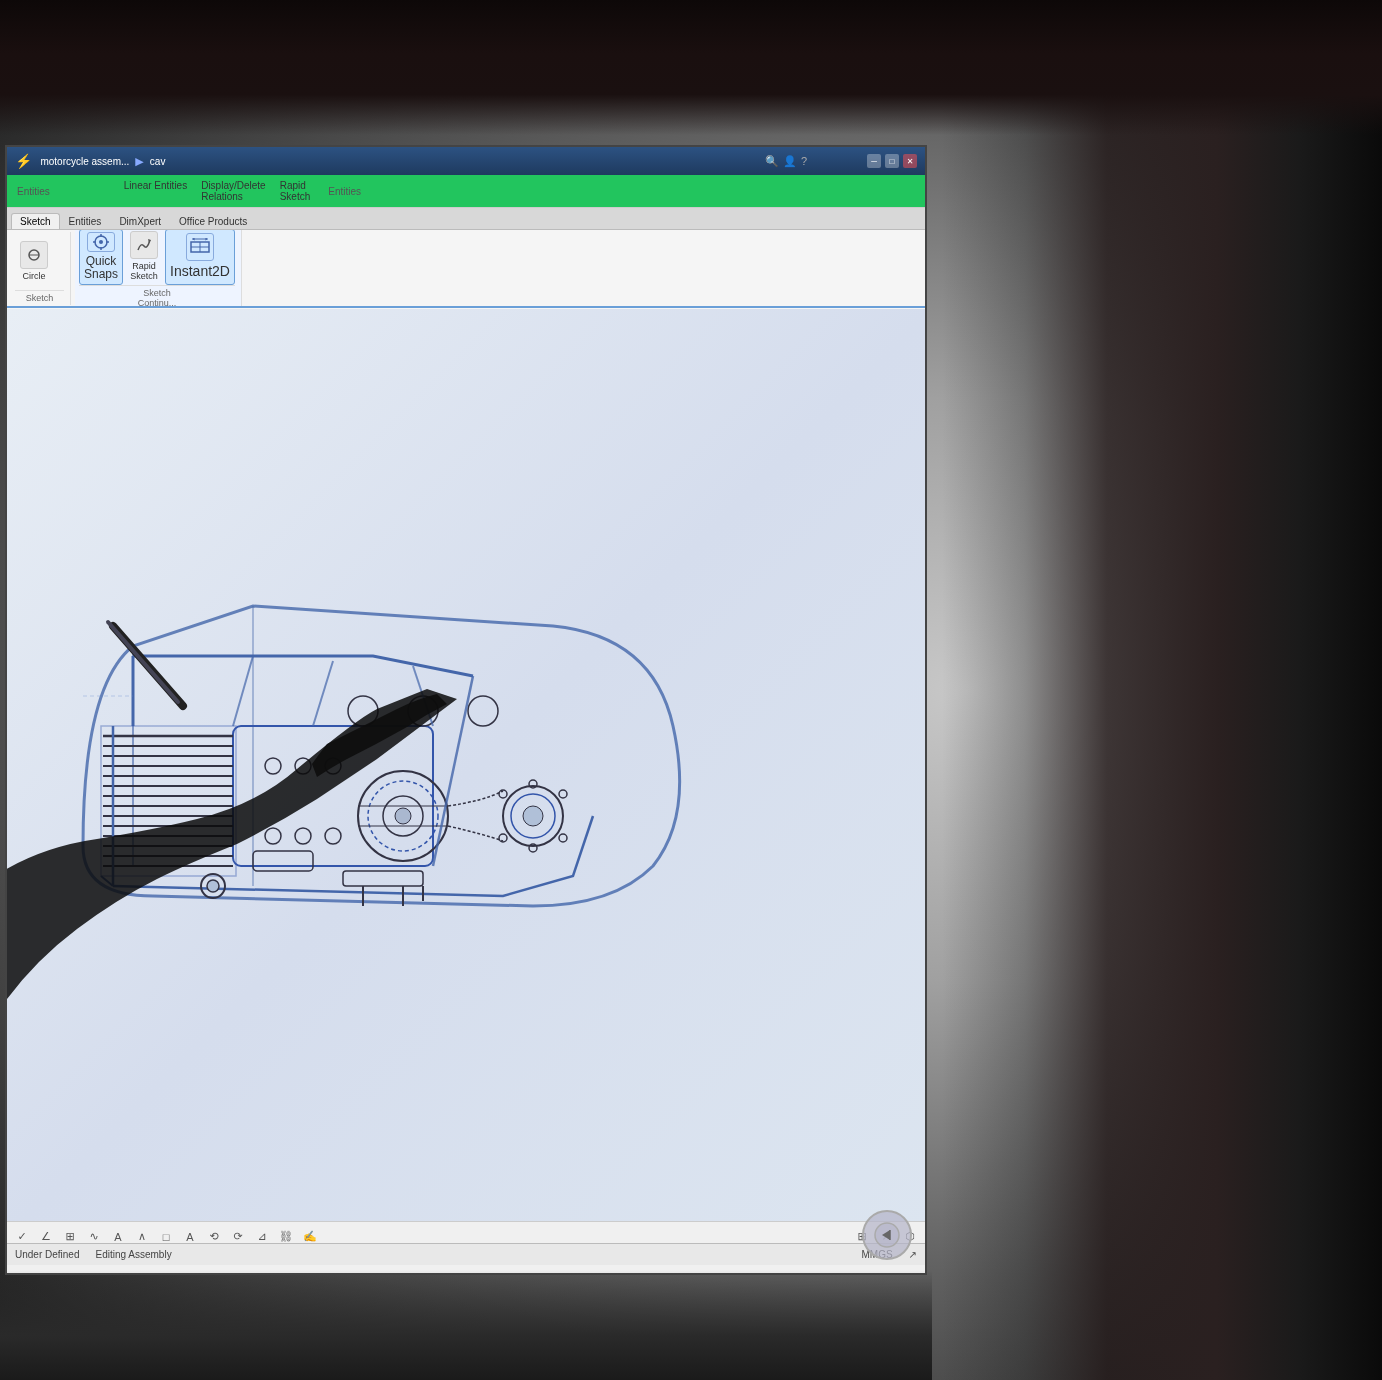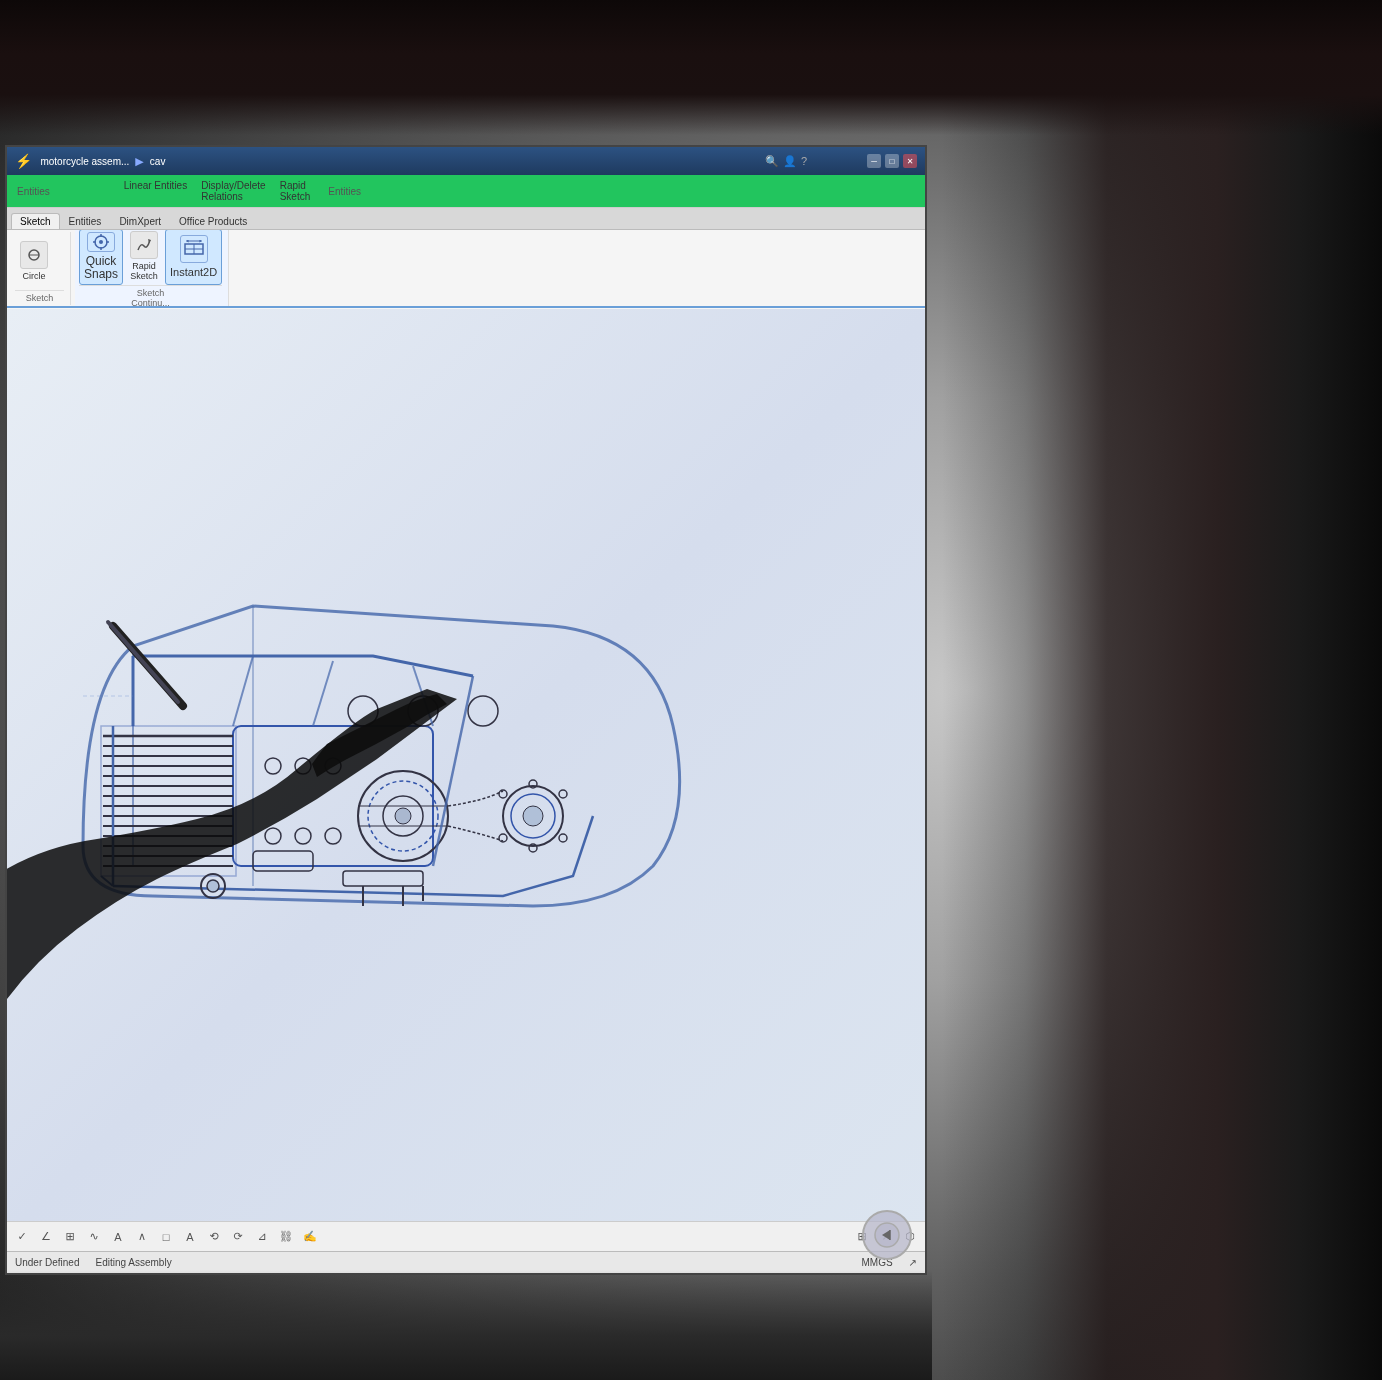--- a/index.html
+++ b/index.html
@@ -117,21 +117,21 @@
       top: 50%;
       left: 42%;
       transform: translate(-50%, -50%);
       width: 680px;
       height: 500px;
     }
 
     
     .status-bar {
       position: absolute;
-      bottom: 0;
+      bottom: 8px;
       left: 0;
       right: 0;
       height: 22px;
       background: #e8e8e8;
       border-top: 1px solid #bbb;
       display: flex;
       align-items: center;
       padding: 0 8px;
       gap: 16px;
       font-size: 10px;
@@ -462,21 +462,21 @@
           <div class="ribbon-btn-icon light-blue">
             <svg width="22" height="18" viewBox="0 0 22 18">
               <rect x="2" y="4" width="18" height="10" fill="none" stroke="#4466aa" stroke-width="1.5"></rect>
               <line x1="2" y1="9" x2="20" y2="9" stroke="#4466aa" stroke-width="1"></line>
               <line x1="11" y1="4" x2="11" y2="14" stroke="#4466aa" stroke-width="1"></line>
               <path d="M4 2 L4 0 M18 2 L18 0 M4 1 L18 1" stroke="#4466aa" stroke-width="1"></path>
               <path d="M4 1 L6 0 M4 1 L6 2" stroke="#4466aa" stroke-width="0.8" fill="none"></path>
               <path d="M18 1 L16 0 M18 1 L16 2" stroke="#4466aa" stroke-width="0.8" fill="none"></path>
             </svg>
           </div>
-          <span style="font-size:11px; line-height:1.1;">Instant2D</span>
+          <span style="font-size:14px; line-height:1.1;">Instant2D</span>
         </div>
       </div>
       <div class="ribbon-group-label">Sketch<br>Continu...</div>
     </div>
 
   </div>
 
   <div class="view-toolbar">
     <div class="vtb-btn">🔍</div>
     <div class="vtb-btn" style="font-size:9px;">🔍</div>

